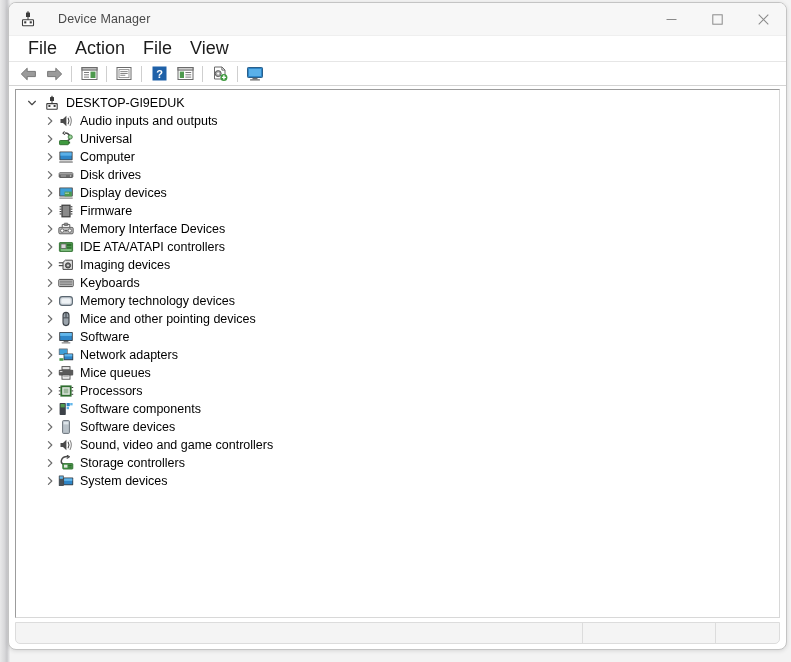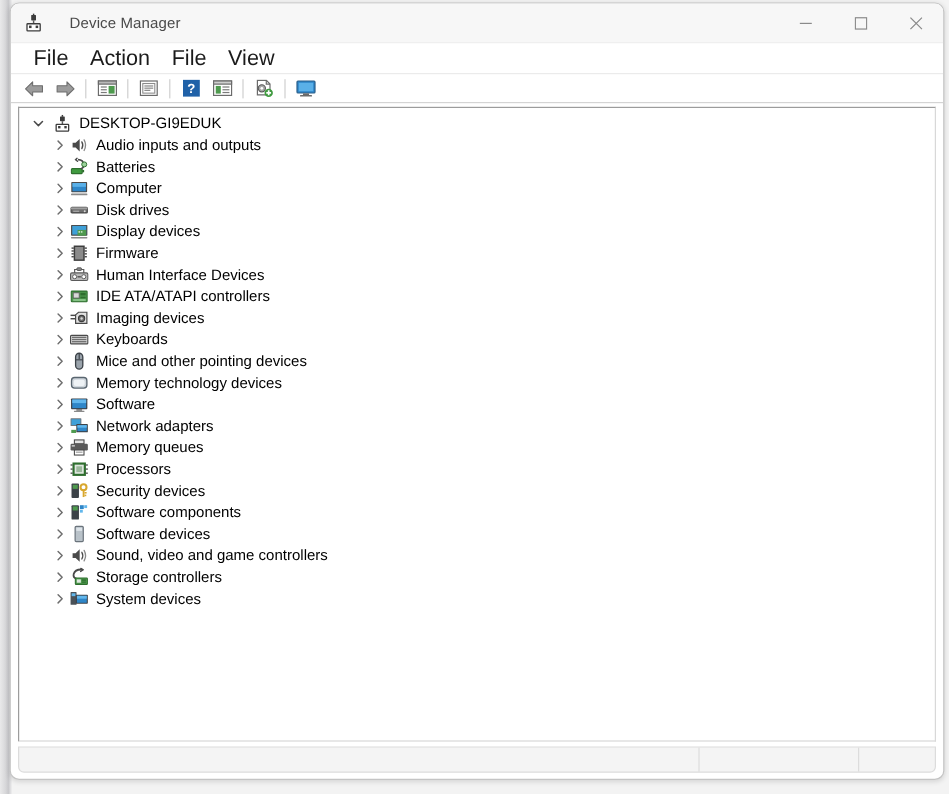--- a/index.html
+++ b/index.html
@@ -359,21 +359,21 @@
           </div>
           <div class="ico">
             <svg width="16" height="16" viewBox="0 0 16 16">
               <rect x="1.5" y="9.5" width="9" height="4.2" rx="0.8" fill="#3f9a3f" stroke="#2e6e2e" stroke-width="0.9"></rect>
               <rect x="10.5" y="10.6" width="1.6" height="2" fill="#2e6e2e"></rect>
               <path d="M7 2 Q11.5 2 11.8 6.4 Q12 9 9.5 9.6" fill="none" stroke="#4a4a4a" stroke-width="1.4"></path>
               <path d="M6.2 0.8 L5 2.1 L6.6 3.4" fill="none" stroke="#4a4a4a" stroke-width="1.2" stroke-linecap="round"></path>
               <circle cx="12.2" cy="6" r="2.1" fill="#9bd29b" stroke="#2e6e2e" stroke-width="0.8"></circle>
             </svg>
           </div>
-          <div class="lbl">Batteries</div>
+          <div class="lbl">Universal</div>
         </div>
 
 
 
         <div class="row child-row">
           <div class="chev">
             <svg width="10" height="10" viewBox="0 0 10 10">
                 <path d="M3.4 1.6 L6.8 5 L3.4 8.4" fill="none" stroke="#6d6d6d" stroke-width="1.2" stroke-linecap="round" stroke-linejoin="round"></path>
               </svg>
           </div>
@@ -456,21 +456,21 @@
           <div class="ico">
             <svg width="16" height="16" viewBox="0 0 16 16">
               <rect x="0.8" y="6.4" width="14.4" height="6.4" rx="1.2" fill="#b8b8b8" stroke="#5a5a5a" stroke-width="0.9"></rect>
               <circle cx="4.2" cy="9.6" r="1.7" fill="#ffffff" stroke="#5a5a5a" stroke-width="0.8"></circle>
               <circle cx="11.8" cy="9.6" r="1.7" fill="#ffffff" stroke="#5a5a5a" stroke-width="0.8"></circle>
               <rect x="6.6" y="9" width="2.8" height="1.3" fill="#5a5a5a"></rect>
               <path d="M4.2 6.4 L4.2 3.6 L11.8 3.6 L11.8 6.4" fill="none" stroke="#5a5a5a" stroke-width="1"></path>
               <rect x="6.2" y="2.2" width="3.6" height="2.2" rx="0.4" fill="#8a8a8a" stroke="#5a5a5a" stroke-width="0.8"></rect>
             </svg>
           </div>
-          <div class="lbl">Human Interface Devices</div>
+          <div class="lbl">Memory Interface Devices</div>
         </div>
 
         <div class="row child-row">
           <div class="chev">
             <svg width="10" height="10" viewBox="0 0 10 10">
                 <path d="M3.4 1.6 L6.8 5 L3.4 8.4" fill="none" stroke="#6d6d6d" stroke-width="1.2" stroke-linecap="round" stroke-linejoin="round"></path>
               </svg>
           </div>
           <div class="ico">
             <svg width="16" height="16" viewBox="0 0 16 16">
@@ -520,41 +520,41 @@
         </div>
 
         <div class="row child-row">
           <div class="chev">
             <svg width="10" height="10" viewBox="0 0 10 10">
                 <path d="M3.4 1.6 L6.8 5 L3.4 8.4" fill="none" stroke="#6d6d6d" stroke-width="1.2" stroke-linecap="round" stroke-linejoin="round"></path>
               </svg>
           </div>
           <div class="ico">
             <svg width="16" height="16" viewBox="0 0 16 16">
+              <rect x="1.6" y="3.6" width="12.8" height="8.8" rx="2.6" fill="#cfd6dc" stroke="#5a6670" stroke-width="1.1"></rect>
+              <rect x="3.4" y="5.4" width="9.2" height="5.2" rx="1.6" fill="#eef2f5"></rect>
+            </svg>
+          </div>
+          <div class="lbl">Memory technology devices</div>
+        </div>
+
+        <div class="row child-row">
+          <div class="chev">
+            <svg width="10" height="10" viewBox="0 0 10 10">
+                <path d="M3.4 1.6 L6.8 5 L3.4 8.4" fill="none" stroke="#6d6d6d" stroke-width="1.2" stroke-linecap="round" stroke-linejoin="round"></path>
+              </svg>
+          </div>
+          <div class="ico">
+            <svg width="16" height="16" viewBox="0 0 16 16">
               <rect x="5" y="1.4" width="6" height="13.2" rx="3" fill="#9aa3ab" stroke="#3c4248" stroke-width="1.1"></rect>
               <path d="M8 1.6 L8 6.4" stroke="#3c4248" stroke-width="1"></path>
               <rect x="5.2" y="6.4" width="5.6" height="0.9" fill="#3c4248"></rect>
             </svg>
           </div>
           <div class="lbl">Mice and other pointing devices</div>
-        </div>
-
-        <div class="row child-row">
-          <div class="chev">
-            <svg width="10" height="10" viewBox="0 0 10 10">
-                <path d="M3.4 1.6 L6.8 5 L3.4 8.4" fill="none" stroke="#6d6d6d" stroke-width="1.2" stroke-linecap="round" stroke-linejoin="round"></path>
-              </svg>
-          </div>
-          <div class="ico">
-            <svg width="16" height="16" viewBox="0 0 16 16">
-              <rect x="1.6" y="3.6" width="12.8" height="8.8" rx="2.6" fill="#cfd6dc" stroke="#5a6670" stroke-width="1.1"></rect>
-              <rect x="3.4" y="5.4" width="9.2" height="5.2" rx="1.6" fill="#eef2f5"></rect>
-            </svg>
-          </div>
-          <div class="lbl">Memory technology devices</div>
         </div>
 
         <div class="row child-row">
           <div class="chev">
             <svg width="10" height="10" viewBox="0 0 10 10">
                 <path d="M3.4 1.6 L6.8 5 L3.4 8.4" fill="none" stroke="#6d6d6d" stroke-width="1.2" stroke-linecap="round" stroke-linejoin="round"></path>
               </svg>
           </div>
           <div class="ico">
             <svg width="16" height="16" viewBox="0 0 16 16">
@@ -595,21 +595,21 @@
           </div>
           <div class="ico">
             <svg width="16" height="16" viewBox="0 0 16 16">
               <rect x="4" y="1.6" width="8" height="3.2" fill="#e4e4e4" stroke="#4a4a4a" stroke-width="0.9"></rect>
               <rect x="0.8" y="4.8" width="14.4" height="5.6" rx="1" fill="#5a5a5a"></rect>
               <rect x="1.8" y="6" width="2.6" height="1.1" fill="#d8d8d8"></rect>
               <rect x="4" y="10" width="8" height="4.2" fill="#ffffff" stroke="#4a4a4a" stroke-width="0.9"></rect>
               <rect x="5.2" y="11.4" width="5.6" height="0.8" fill="#8a8a8a"></rect>
             </svg>
           </div>
-          <div class="lbl">Memory queues</div>
+          <div class="lbl">Mice queues</div>
         </div>
 
         <div class="row child-row">
           <div class="chev">
             <svg width="10" height="10" viewBox="0 0 10 10">
                 <path d="M3.4 1.6 L6.8 5 L3.4 8.4" fill="none" stroke="#6d6d6d" stroke-width="1.2" stroke-linecap="round" stroke-linejoin="round"></path>
               </svg>
           </div>
           <div class="ico">
             <svg width="16" height="16" viewBox="0 0 16 16">
@@ -620,38 +620,20 @@
               <rect x="0.8" y="7.4" width="1.7" height="1" fill="#3c3c3c"></rect>
               <rect x="0.8" y="10.8" width="1.7" height="1" fill="#3c3c3c"></rect>
               <rect x="13.5" y="4" width="1.7" height="1" fill="#3c3c3c"></rect>
               <rect x="13.5" y="7.4" width="1.7" height="1" fill="#3c3c3c"></rect>
               <rect x="13.5" y="10.8" width="1.7" height="1" fill="#3c3c3c"></rect>
             </svg>
           </div>
           <div class="lbl">Processors</div>
         </div>
 
-        <div class="row child-row">
-          <div class="chev">
-            <svg width="10" height="10" viewBox="0 0 10 10">
-                <path d="M3.4 1.6 L6.8 5 L3.4 8.4" fill="none" stroke="#6d6d6d" stroke-width="1.2" stroke-linecap="round" stroke-linejoin="round"></path>
-              </svg>
-          </div>
-          <div class="ico">
-            <svg width="16" height="16" viewBox="0 0 16 16">
-              <rect x="1.6" y="2" width="6.2" height="12" rx="0.8" fill="#3c4248"></rect>
-              <rect x="2.6" y="3" width="4.2" height="3.4" fill="#4e9a4e"></rect>
-              <circle cx="11.6" cy="5" r="2.5" fill="none" stroke="#d8a72e" stroke-width="1.7"></circle>
-              <rect x="10.9" y="6.8" width="1.5" height="6.4" fill="#d8a72e"></rect>
-              <rect x="12.4" y="9" width="1.8" height="1.3" fill="#d8a72e"></rect>
-              <rect x="12.4" y="11.2" width="1.5" height="1.3" fill="#d8a72e"></rect>
-            </svg>
-          </div>
-          <div class="lbl">Security devices</div>
-        </div>
 
         <div class="row child-row">
           <div class="chev">
             <svg width="10" height="10" viewBox="0 0 10 10">
                 <path d="M3.4 1.6 L6.8 5 L3.4 8.4" fill="none" stroke="#6d6d6d" stroke-width="1.2" stroke-linecap="round" stroke-linejoin="round"></path>
               </svg>
           </div>
           <div class="ico">
             <svg width="16" height="16" viewBox="0 0 16 16">
               <rect x="1.6" y="2" width="6.2" height="12" rx="0.8" fill="#3c4248"></rect>

